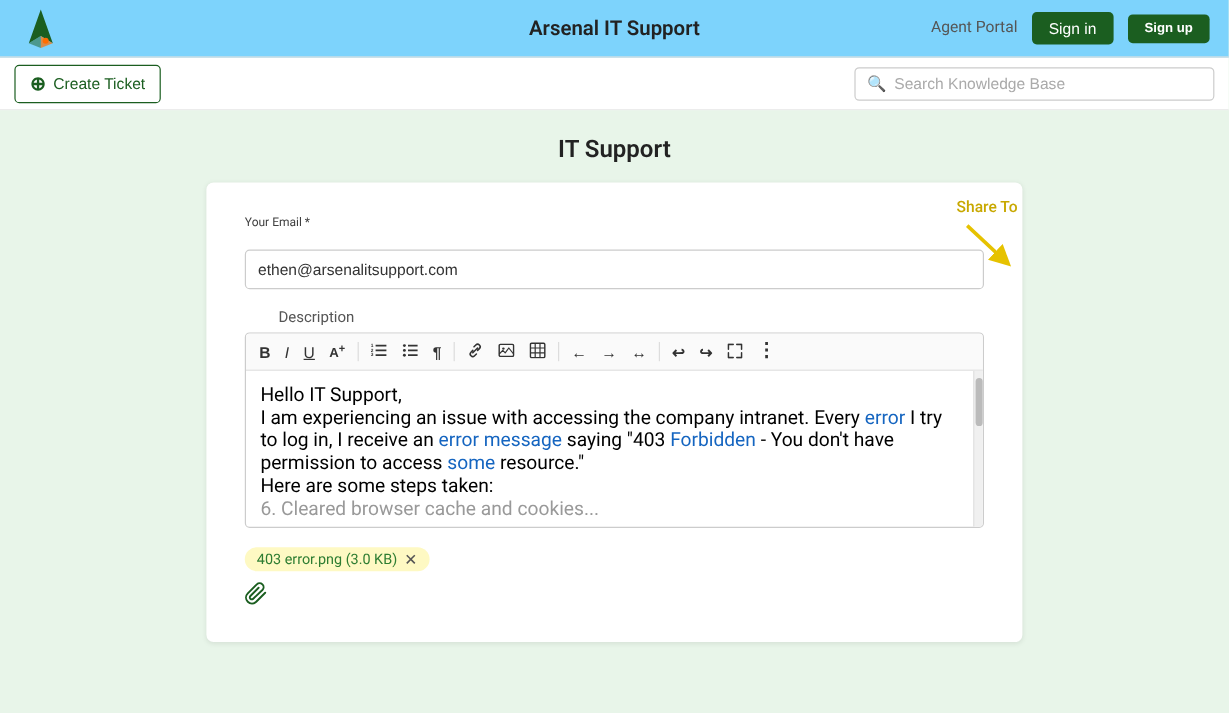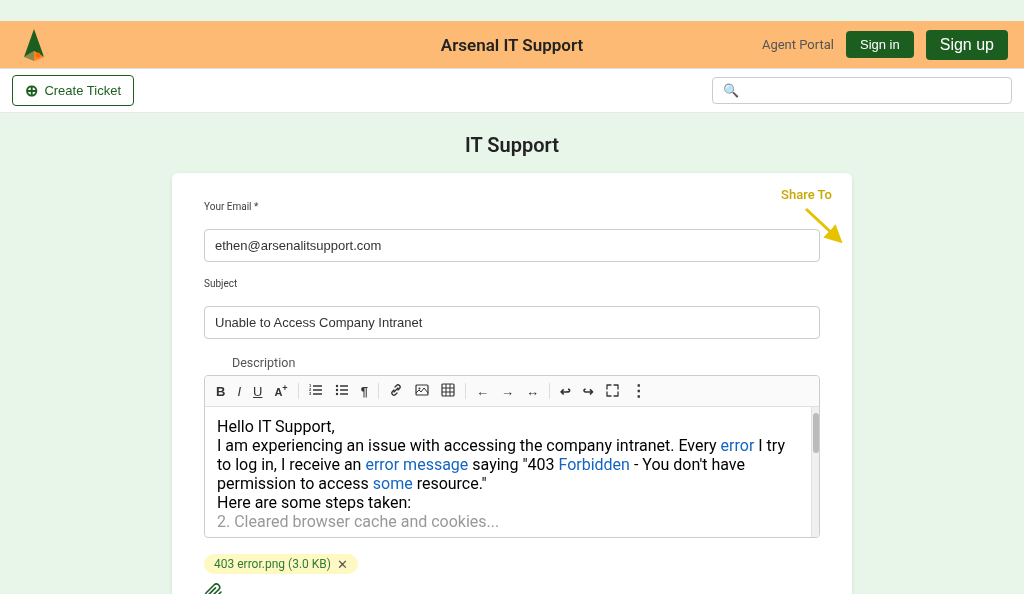--- a/index.html
+++ b/index.html
@@ -6,28 +6,27 @@
     body {
       font-family: -apple-system, BlinkMacSystemFont, 'Segoe UI', Roboto, sans-serif;
       background: #e8f5e9;
       min-height: 594px;
       width: 1024px;
       overflow: hidden;
     }
 
     
     .header {
-      background: #fdba74;
+      background: #7dd3fc;
       display: flex;
       align-items: center;
       padding: 0 16px;
       height: 48px;
       border-bottom: 1px solid #e0e0e0;
       position: relative;
-      margin-top: 21px;
     }
     .logo {
       display: flex;
       align-items: center;
       gap: 4px;
     }
     .logo-icon {
       width: 36px;
       height: 36px;
     }
@@ -60,23 +59,23 @@
       font-size: 13px;
       cursor: pointer;
       font-weight: 500;
     }
     .btn-signup {
       background: #1b5e20;
       color: #fff;
       border: none;
       border-radius: 4px;
       padding: 6px 14px;
-      font-size: 16px;
-      cursor: pointer;
-      font-weight: 400;
+      font-size: 11px;
+      cursor: pointer;
+      font-weight: 700;
     }
 
     
     .toolbar {
       background: #fff;
       display: flex;
       align-items: center;
       padding: 0 12px;
       height: 44px;
       border-bottom: 1px solid #e8e8e8;
@@ -147,21 +146,21 @@
       border-radius: 6px;
       width: 680px;
       padding: 28px 32px 24px;
       box-shadow: 0 1px 4px rgba(0,0,0,0.08);
       position: relative;
     }
 
     .share-to-link {
       position: absolute;
       top: 14px;
-      right: 20px;
+      right: 4px;
       color: #c8a800;
       font-size: 13px;
       font-weight: 500;
       text-decoration: none;
       cursor: pointer;
     }
 
     .form-group {
       margin-bottom: 16px;
     }
@@ -308,20 +307,21 @@
   </div>
 </div>
 
 <div class="toolbar">
   <button class="create-ticket-btn">
     <span class="plus-icon">⊕</span>
     <span>Create Ticket</span>
   </button>
   <div class="search-container" style="margin-left:auto;">
     <span class="search-icon-span">🔍</span>
+    <input class="search-input" type="text" placeholder="Search Knowledge Base" style="">
   </div>
 </div>
 
 <div class="main-content">
   <h1 class="page-title">IT Support</h1>
 
   <div class="form-card">
 
     <a class="share-to-link">Share To</a>
 
@@ -332,24 +332,20 @@
         </marker>
       </defs>
       <line x1="10" y1="10" x2="40" y2="38" stroke="#e6c200" stroke-width="3" marker-end="url(#arrowhead)"></line>
     </svg>
 
     <div class="form-group">
       <label class="form-label">Your Email *</label>
       <input class="form-input" type="email" value="ethen@arsenalitsupport.com" style="">
     </div>
 
-    <div class="form-group">
-      <label class="form-label">Subject</label>
-      <input class="form-input" type="text" value="Unable to Access Company Intranet" style="">
-    </div>
 
     <div class="form-group">
       <label class="description-label">Description</label>
       <div class="editor-wrapper">
 
         <div class="editor-toolbar">
           <button class="toolbar-btn" style="font-style:normal;">B</button>
           <button class="toolbar-btn" style="font-style:italic;font-weight:normal;">I</button>
           <button class="toolbar-btn" style="text-decoration:underline;font-weight:normal;">U</button>
           <button class="toolbar-btn" style="font-size:11px;">A<sup>+</sup></button>
@@ -420,21 +416,21 @@
               <span class="text-blue">error</span>
               I try to log in, I receive an
               <span class="text-blue">error message</span>
               saying "403
               <span class="text-blue">Forbidden</span>
               - You don't have permission to access
               <span class="text-blue">some</span>
               resource."
             </p>
             <p>Here are some steps taken:</p>
-            <p style="color:#999;">2. Cleared browser cache and cookies...</p>
+            <p style="color:#999;">6. Cleared browser cache and cookies...</p>
           </div>
           <div class="editor-scrollbar">
             <div class="scrollbar-thumb"></div>
           </div>
         </div>
       </div>
     </div>
 
     <div class="attachment-area">
       <div class="attachment-badge">

